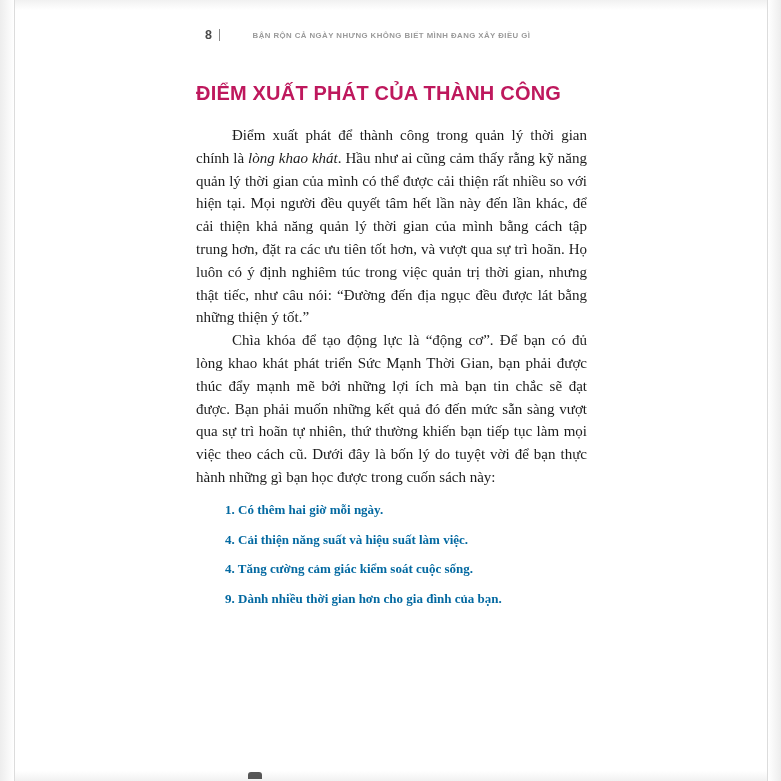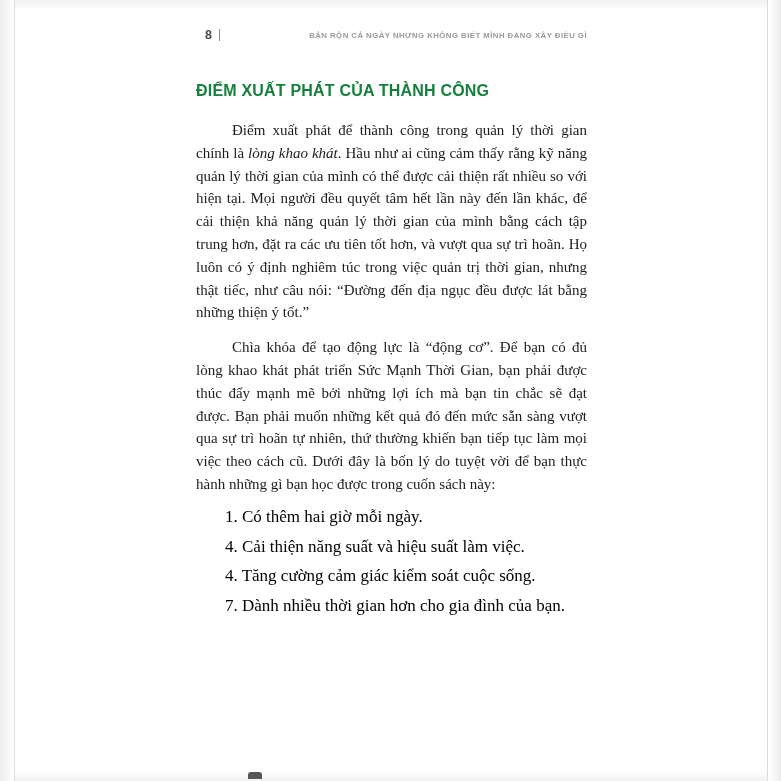--- a/index.html
+++ b/index.html
@@ -82,58 +82,59 @@
   .page-num-divider {
     width: 1.5px;
     height: 12px;
     background: #8a8a8a;
   }
   .running-head {
     position: absolute;
     left: 0;
     right: 0;
     top: 3px;
-    text-align: right;
+    text-align: center;
     font-size: 7.8px;
     font-weight: 700;
     letter-spacing: 0.45px;
     color: #9a9a9a;
     text-transform: uppercase;
     white-space: nowrap;
   }
 
   .chapter-title {
     margin-top: 36px;
     font-family: "Liberation Sans", "DejaVu Sans", sans-serif;
-    font-size: 16px;
+    font-size: 20px;
     font-weight: 700;
     letter-spacing: 0.2px;
-    color: #15803d;
+    color: #be185d;
   }
 
   p.body-para {
     font-size: 15px;
     line-height: 22.8px;
     text-align: justify;
     text-indent: 36px;
     color: #1c1c1c;
   }
   p.body-para.first { margin-top: 19px; }
-  p.body-para.second { margin-top: 12px; }
+  p.body-para.second { margin-top: 0; }
 
   ul.benefit-list {
     list-style: none;
     margin-top: 10px;
   }
   ul.benefit-list li {
-    font-size: 17px;
+    font-size: 13px;
     line-height: 22.8px;
     padding-left: 29px;
     margin-top: 7px;
-    color: #000000;
+    color: #0369a1;
+    font-weight: bold;
   }
 
   em { font-style: italic; }
 </style>
 </head>
 <body>
 
 <div class="scan-page">
 
   <div class="edge edge-top"></div>
@@ -155,17 +156,17 @@
     <h1 class="chapter-title">ĐIỂM XUẤT PHÁT CỦA THÀNH CÔNG</h1>
 
     <p class="body-para first"><span>Điểm xuất phát để thành công trong quản lý thời gian chính là </span><em>lòng khao khát</em><span>. Hầu như ai cũng cảm thấy rằng kỹ năng quản lý thời gian của mình có thể được cải thiện rất nhiều so với hiện tại. Mọi người đều quyết tâm hết lần này đến lần khác, để cải thiện khả năng quản lý thời gian của mình bằng cách tập trung hơn, đặt ra các ưu tiên tốt hơn, và vượt qua sự trì hoãn. Họ luôn có ý định nghiêm túc trong việc quản trị thời gian, nhưng thật tiếc, như câu nói: “Đường đến địa ngục đều được lát bằng những thiện ý tốt.”</span></p>
 
     <p class="body-para second">Chìa khóa để tạo động lực là “động cơ”. Để bạn có đủ lòng khao khát phát triển Sức Mạnh Thời Gian, bạn phải được thúc đẩy mạnh mẽ bởi những lợi ích mà bạn tin chắc sẽ đạt được. Bạn phải muốn những kết quả đó đến mức sẵn sàng vượt qua sự trì hoãn tự nhiên, thứ thường khiến bạn tiếp tục làm mọi việc theo cách cũ. Dưới đây là bốn lý do tuyệt vời để bạn thực hành những gì bạn học được trong cuốn sách này:</p>
 
     <ul class="benefit-list">
       <li>1. Có thêm hai giờ mỗi ngày.</li>
       <li>4. Cải thiện năng suất và hiệu suất làm việc.</li>
       <li>4. Tăng cường cảm giác kiểm soát cuộc sống.</li>
-      <li>7. Dành nhiều thời gian hơn cho gia đình của bạn.</li>
+      <li>9. Dành nhiều thời gian hơn cho gia đình của bạn.</li>
     </ul>
 
   </div>
 </div>
 
 </body></html>

